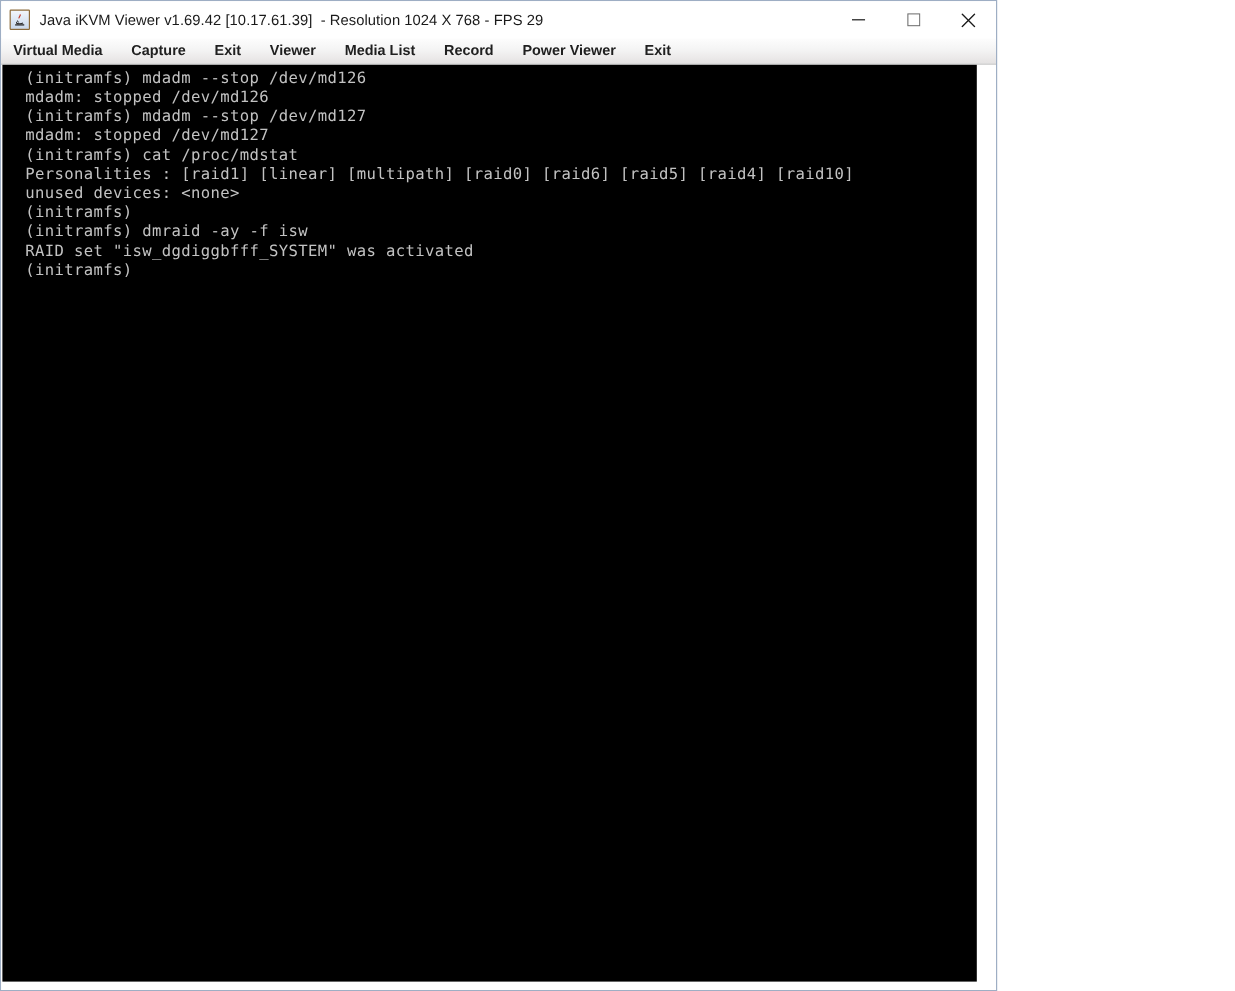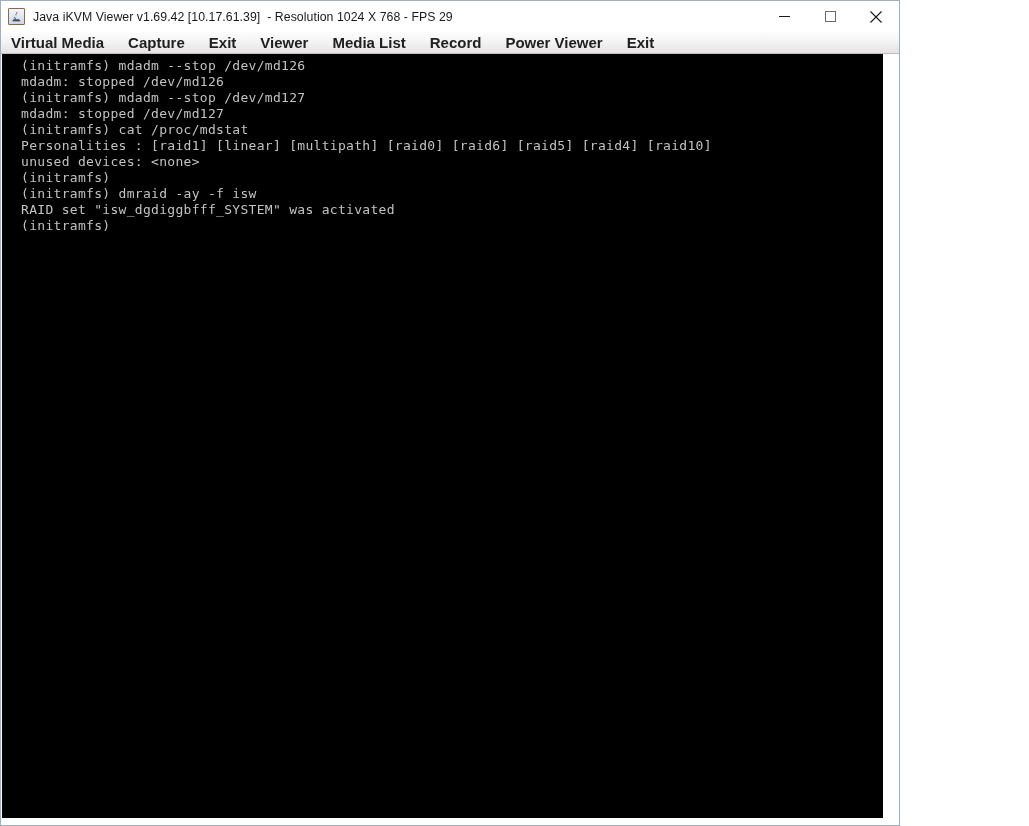--- a/index.html
+++ b/index.html
@@ -11,21 +11,21 @@
     width: 1029px;
     height: 826px;
     overflow: hidden;
     font-family: "Liberation Sans", sans-serif;
   }
 
   #window {
     position: absolute;
     left: 0;
     top: 0;
-    width: 900px;
+    width: 831px;
     height: 826px;
     background: #ffffff;
     border: 1px solid #9eaec4;
     box-sizing: border-box;
     display: flex;
     flex-direction: column;
   }
 
   
   #titlebar {
@@ -82,21 +82,21 @@
     height: 22px;
     min-height: 22px;
     background: linear-gradient(to bottom, #fdfdfd 0%, #f4f4f4 45%, #eceaea 75%, #e4e2e2 100%);
     border-bottom: 1px solid #bfbfbf;
     display: flex;
     align-items: center;
     padding-left: 10px;
     box-sizing: border-box;
   }
   .menu-item {
-    font-size: 15px;
+    font-size: 12px;
     font-weight: bold;
     color: #202020;
     margin-right: 24px;
     white-space: nowrap;
     line-height: 21px;
     cursor: default;
     text-align: center;
   }
   .menu-item:last-child { margin-right: 15px; }
 

